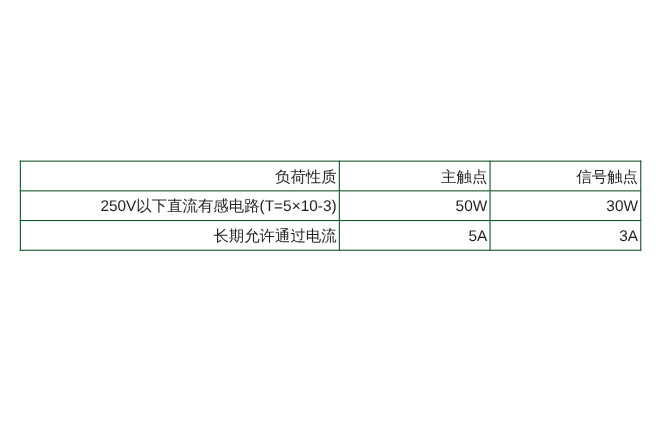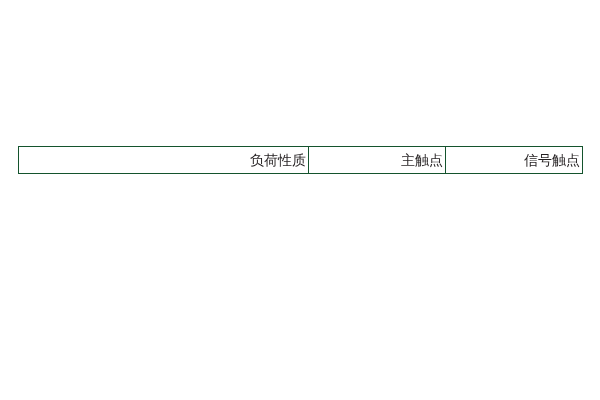--- a/index.html
+++ b/index.html
@@ -56,16 +56,26 @@
         <col class="c0">
         <col class="c1">
         <col class="c2">
       </colgroup>
       <tbody>
         <tr>
           <td>负荷性质</td>
           <td>主触点</td>
           <td>信号触点</td>
         </tr>
+        <tr>
+          <td>250V以下直流有感电路(T=5×10-3)</td>
+          <td>50W</td>
+          <td>30W</td>
+        </tr>
+        <tr>
+          <td>长期允许通过电流</td>
+          <td>5A</td>
+          <td>3A</td>
+        </tr>
       </tbody>
     </table>
   </div>
 </div>
 
 </body></html>

